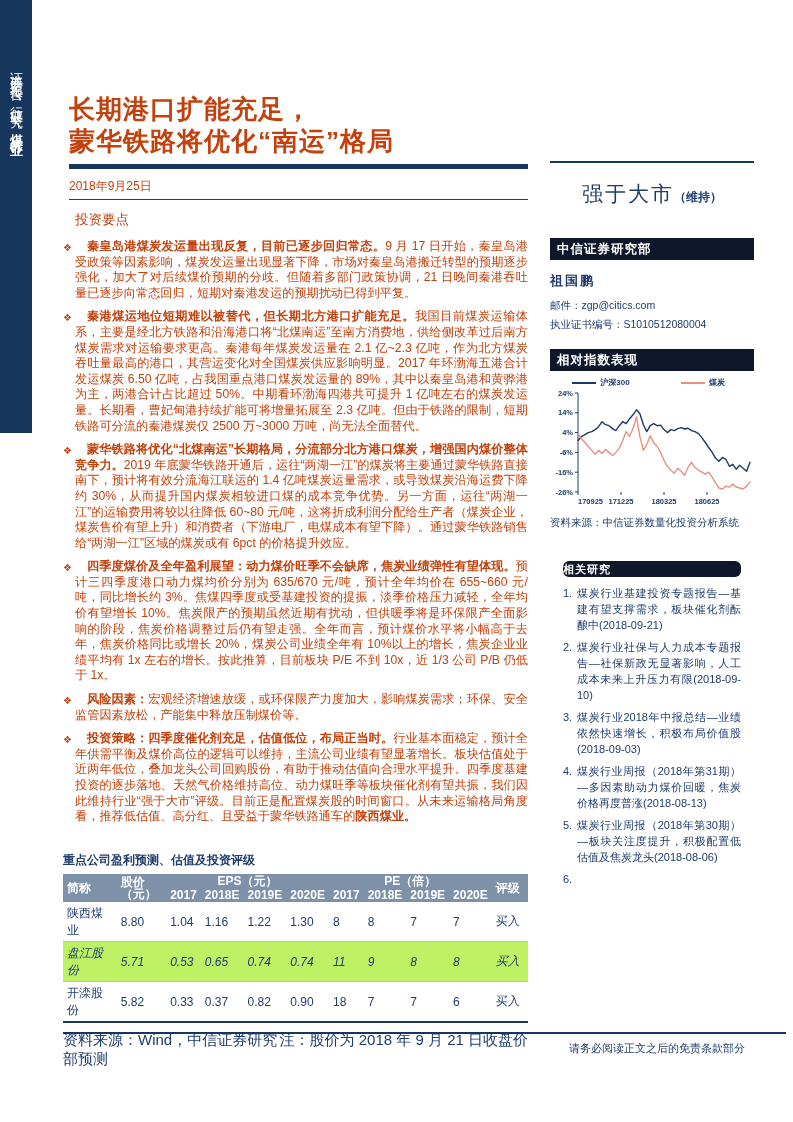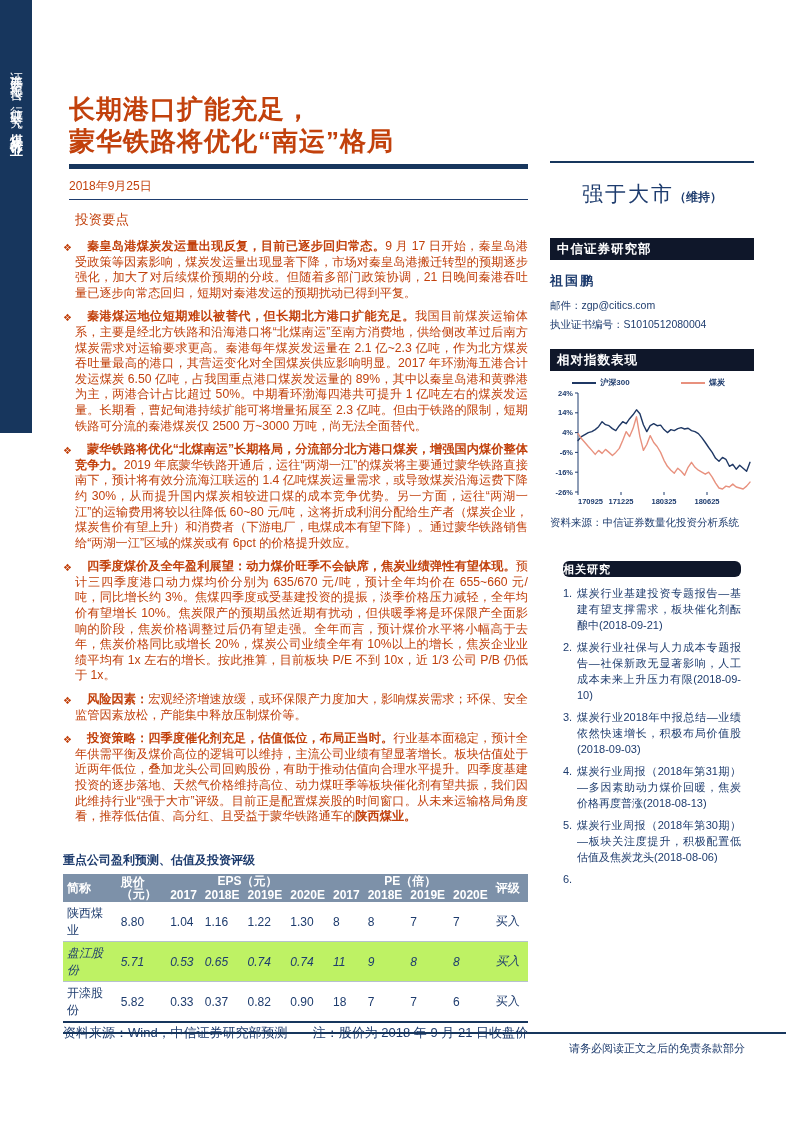--- a/index.html
+++ b/index.html
@@ -26,21 +26,21 @@
   .tbl-block{position:absolute;left:63px;top:852px;width:465px;color:#1e3c6e;}
   .tbl-title{font-size:12px;font-weight:bold;margin-bottom:5px;}
   table.company{width:100%;border-collapse:collapse;font-size:12px;}
   .company th{background:#7d91a9;color:#ffffff;padding:1px 4px;text-align:left;
               font-weight:bold;line-height:12px;}
   .company th.grp{text-align:center;}
   .company th.c1{width:62px;} .company th.c2{width:44px;} .company th.cr{width:36px;}
   .company td{padding:2.5px 4px;border-bottom:1px solid #b6c1cf;}
   .company tr.alt td{background:#bef264;font-style:italic;}
   .company tbody tr:last-child td{border-bottom:2px solid #17365d;}
-  .tbl-foot{display:flex;margin-top:1px;font-size:13px;}
+  .tbl-foot{display:flex;margin-top:8px;font-size:15px;}
   .tbl-foot .src{flex:1;}
   
   .right{position:absolute;left:550px;top:161px;width:204px;color:#1e3c6e;}
   .right-rule{height:2px;background:#17365d;}
   .rating{text-align:center;margin-top:17px;}
   .rating-main{font-size:21px;font-weight:normal;letter-spacing:2px;text-align:right;}
   .rating-sub{font-size:12px;font-weight:bold;text-align:right;}
   .bar{background:#0f172a;color:#ffffff;font-size:12.5px;font-weight:bold;
        padding:3px 7px 2px;letter-spacing:1px;}
   .bar.dept{margin-top:30px;}

